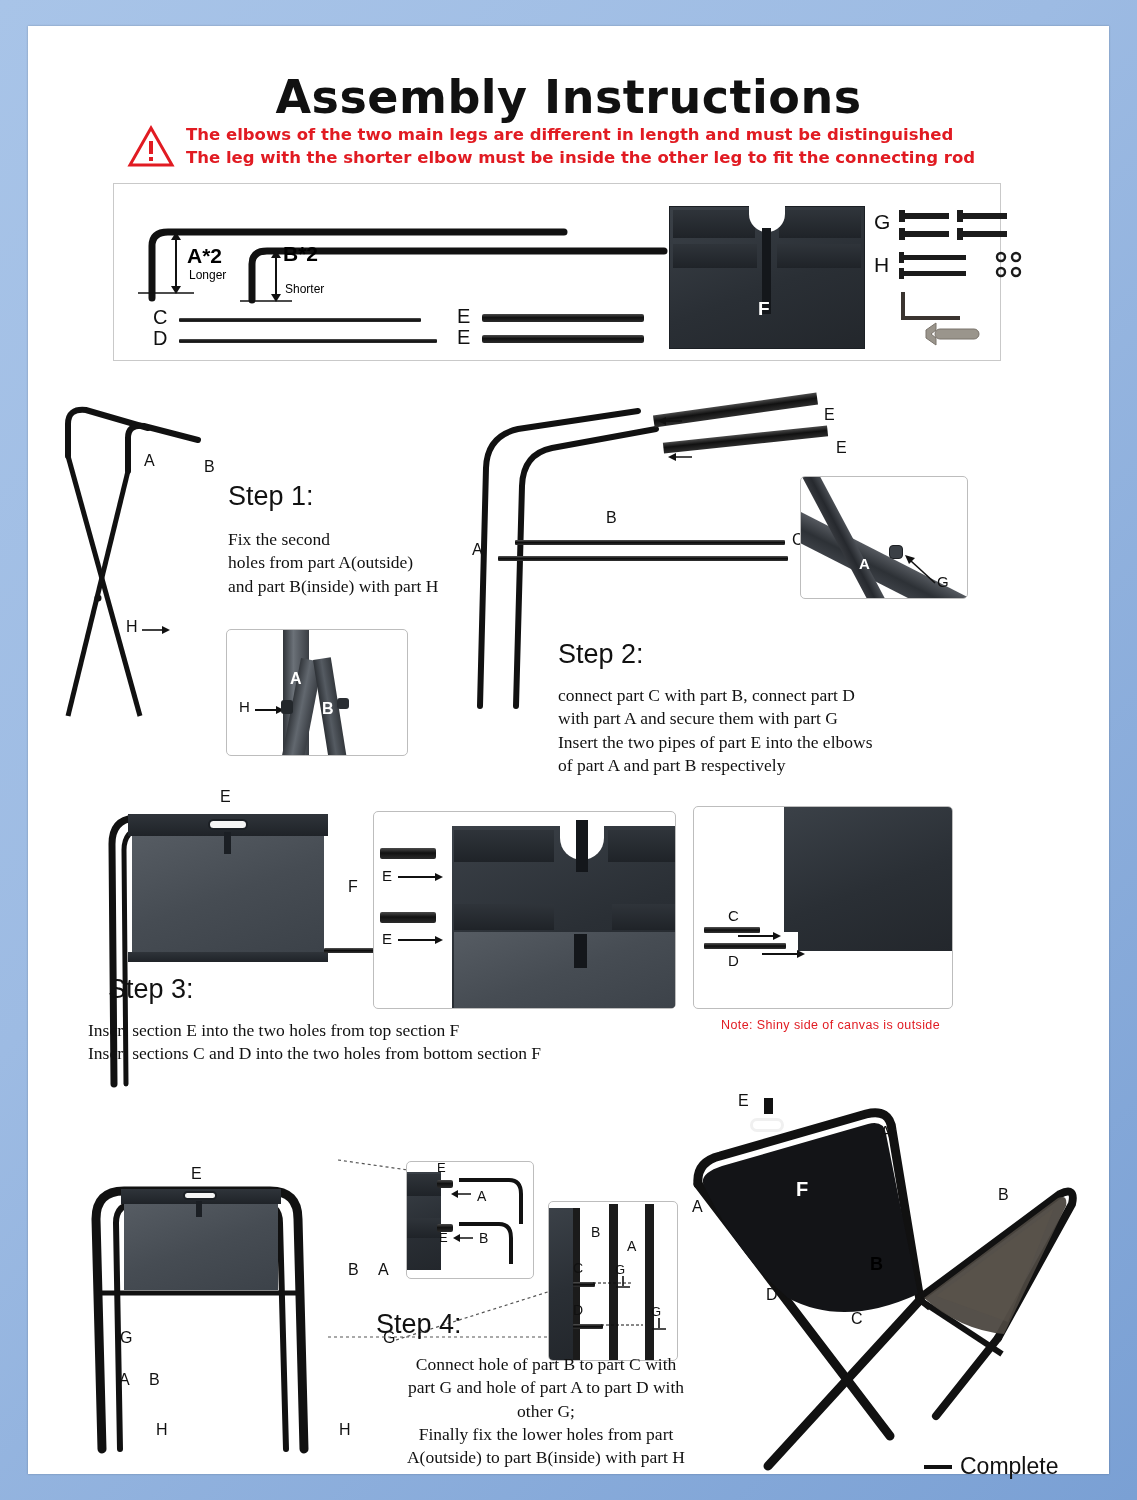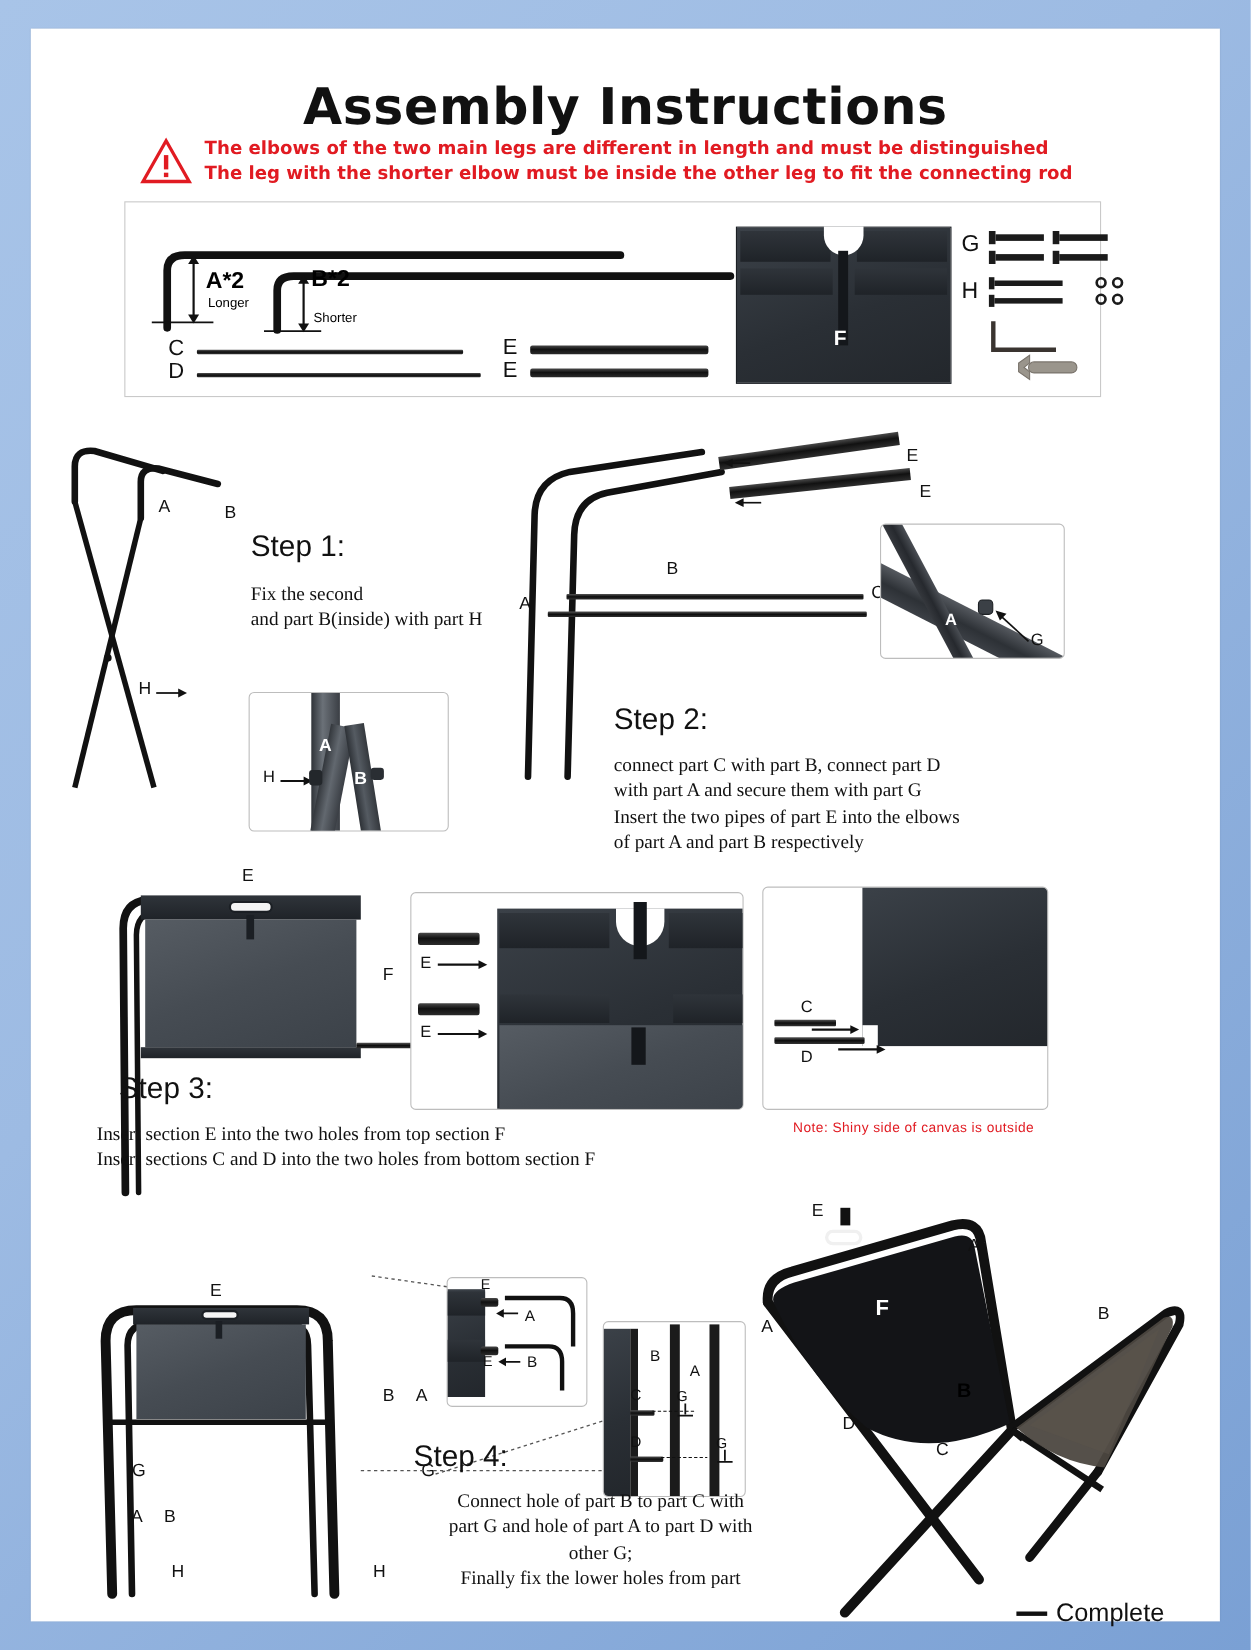--- a/index.html
+++ b/index.html
@@ -227,20 +227,21 @@
     <div class="abs" style="left:114px;top:248px;">
       <svg width="30" height="12" viewBox="0 0 30 12">
         <line x1="0" y1="6" x2="22" y2="6" stroke="#111" stroke-width="1.6"></line>
         <path d="M28 6 l-8 -4 v8 z" fill="#111"></path>
       </svg>
     </div>
 
     <div class="abs step-h" style="left:200px;top:105px;">Step 1:</div>
     <div class="abs step-t" style="left:200px;top:152px;width:330px;">
       <div>Fix the second</div>
+      <div>holes from part A(outside)</div>
       <div>and part B(inside) with part H</div>
     </div>
 
     <div class="inset" style="left:198px;top:253px;width:182px;height:127px;">
       <div class="abs" style="left:56px;top:-4px;width:26px;height:135px;background:linear-gradient(90deg,#2f3338,#6b7178 40%,#3a3e44);"></div>
       <div class="abs" style="left:74px;top:28px;width:22px;height:110px;background:linear-gradient(90deg,#33373c,#62686f 45%,#3a3e44);transform:rotate(11deg);transform-origin:top left;"></div>
       <div class="abs" style="left:86px;top:30px;width:18px;height:108px;background:linear-gradient(90deg,#2d3136,#555b62 45%,#34383d);transform:rotate(-9deg);transform-origin:top left;"></div>
       <div class="abs lbl-w" style="left:63px;top:40px;font-size:16px;">A</div>
       <div class="abs lbl-w" style="left:95px;top:70px;font-size:16px;">B</div>
       <div class="abs lbl" style="left:12px;top:68px;font-size:15px;">H</div>
@@ -501,20 +502,21 @@
           </svg>
         </div>
     </div>
 
     <div class="abs step-h" style="left:348px;top:228px;">Step 4:</div>
     <div class="abs step-t" style="left:348px;top:272px;width:340px;text-align:center;">
       <div>Connect hole of part B to part C with</div>
       <div>part G and hole of part A to part D with</div>
       <div>other G;</div>
       <div>Finally fix the lower holes from part</div>
+      <div>A(outside) to part B(inside) with part H</div>
     </div>
 
     <div class="abs" style="left:640px;top:5px;width:400px;height:385px;">
       <svg width="400" height="385" viewBox="0 0 400 385">
 
         <path d="M30 98 Q28 76 52 70 L198 28 Q222 22 224 44 L252 214" stroke="#111" stroke-width="9" fill="none" stroke-linecap="round"></path>
         <path d="M30 98 L222 350" stroke="#111" stroke-width="9" fill="none" stroke-linecap="round"></path>
         <path d="M252 214 L100 380" stroke="#111" stroke-width="9" fill="none" stroke-linecap="round"></path>
 
         <path d="M252 212 L392 108 Q408 100 404 118 L330 252" stroke="#111" stroke-width="8" fill="none" stroke-linecap="round"></path>

